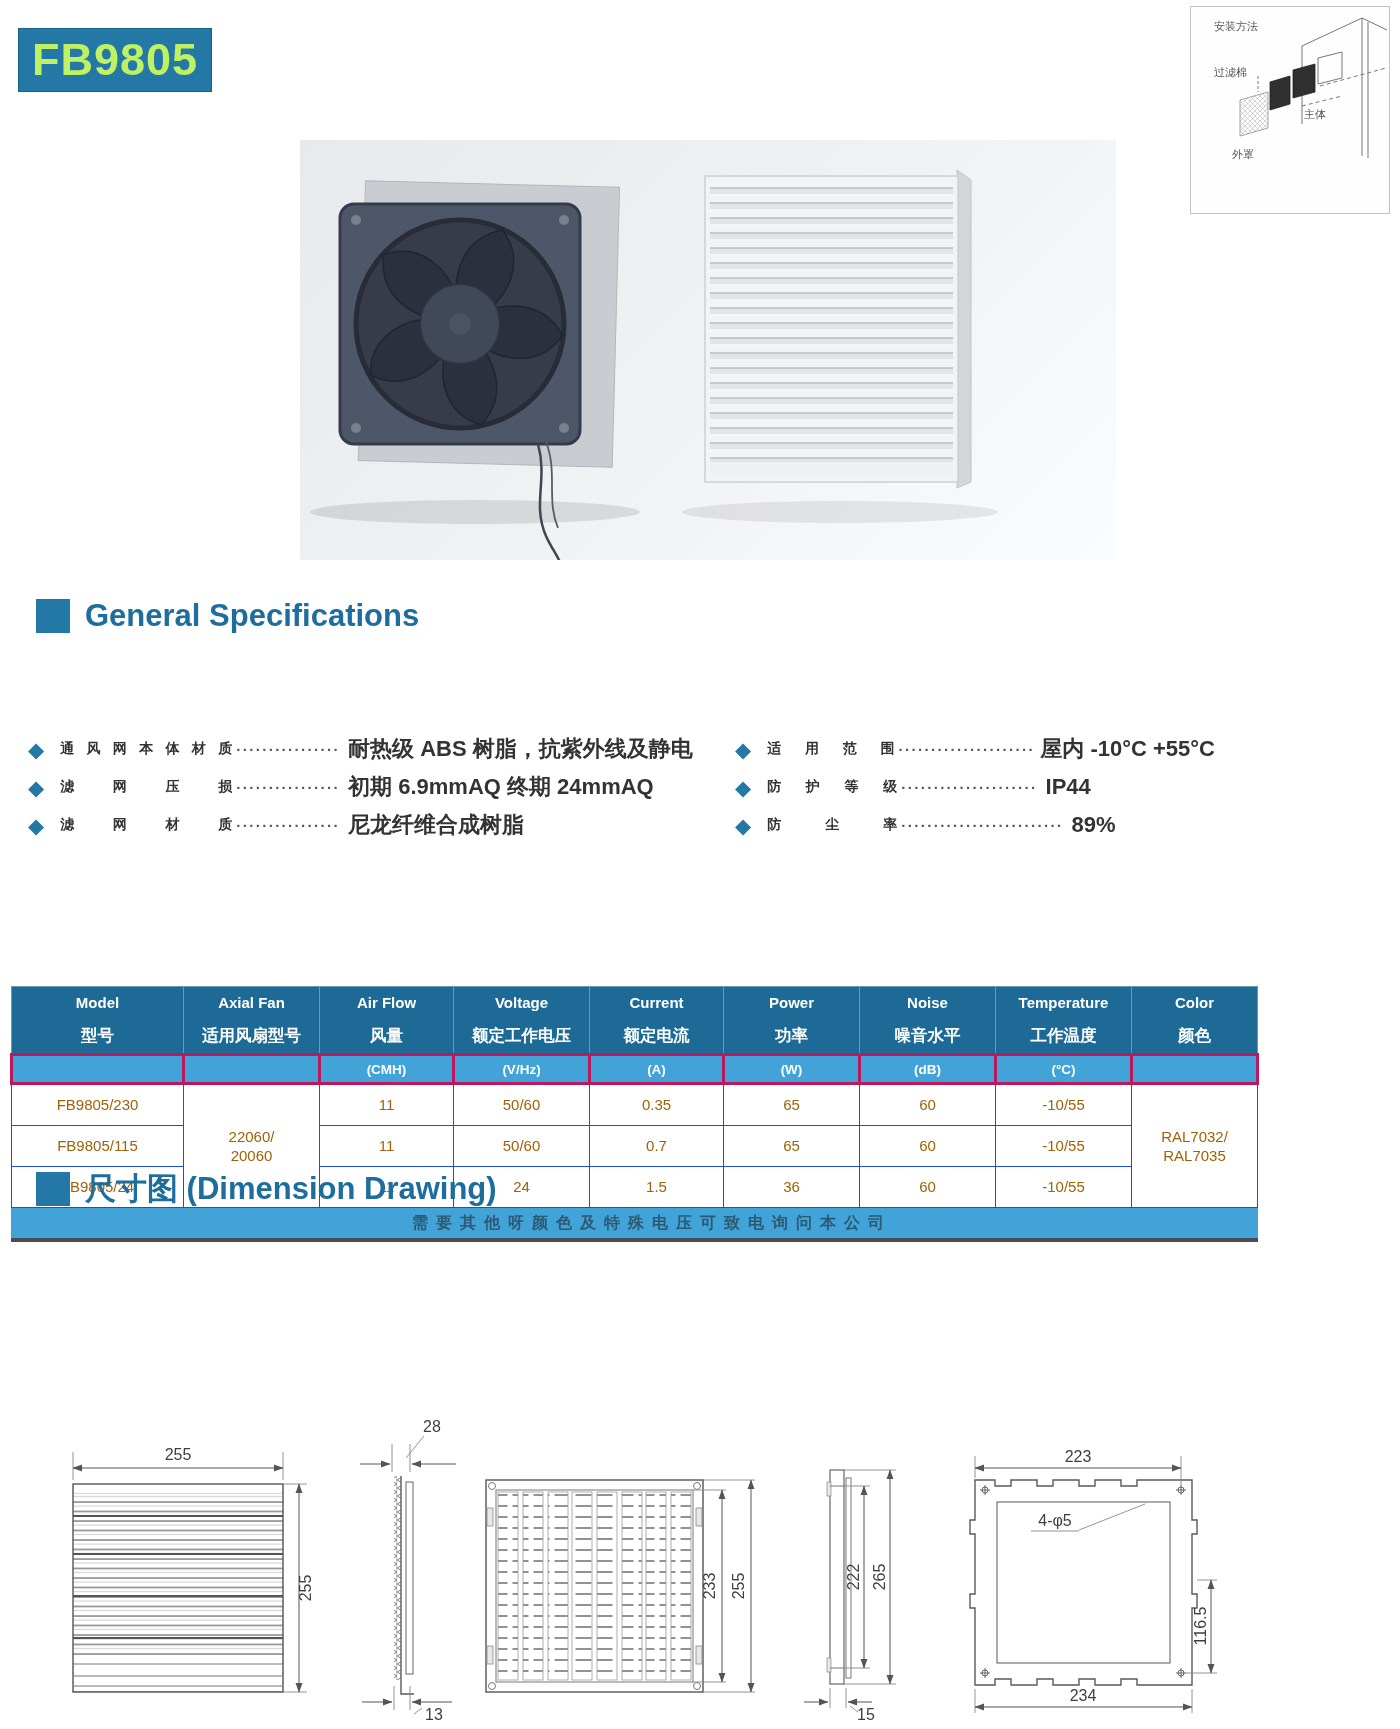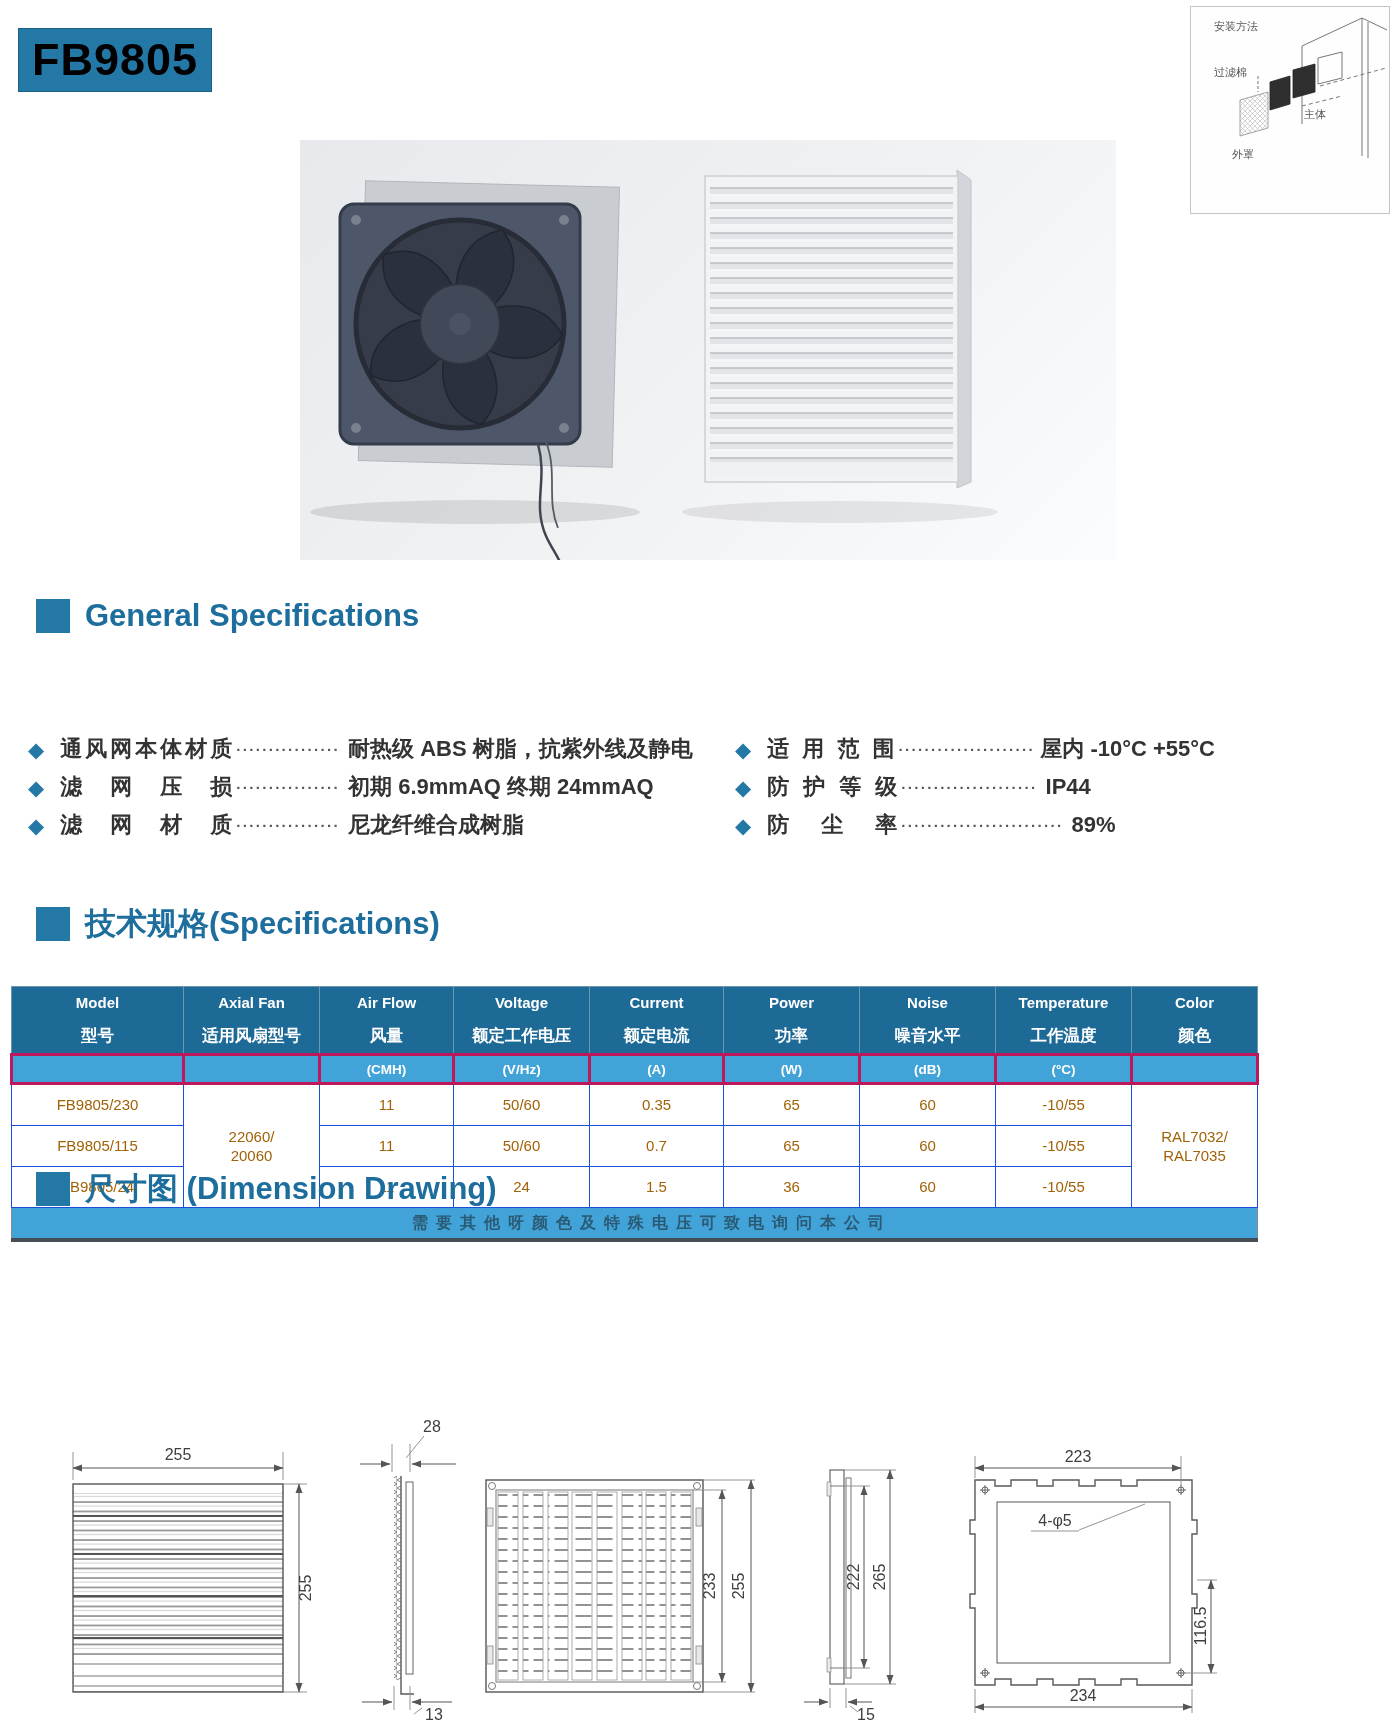--- a/index.html
+++ b/index.html
@@ -2,21 +2,21 @@
 <html><head>
 <meta charset="utf-8">
 <style>
   html,body{margin:0;padding:0;background:#ffffff;}
   .page{position:relative;width:1400px;height:1729px;background:#ffffff;overflow:hidden;
         font-family:"Liberation Sans","DejaVu Sans",sans-serif;color:#333;}
 
   
   .model-badge{position:absolute;left:18px;top:28px;width:192px;height:62px;background:#2478a6;
                border:1px solid #1a5f85;display:flex;align-items:center;justify-content:center;
-               color:#000000;font-size:45px;font-weight:bold;letter-spacing:1px;}
+               color:#bef264;font-size:45px;font-weight:bold;letter-spacing:1px;}
 
   
   .install-box{position:absolute;left:1190px;top:6px;width:200px;height:208px;}
 
   
   .photo-card{position:absolute;left:300px;top:140px;width:816px;height:420px;
               background:linear-gradient(135deg,#e7e9ec 0%,#f1f2f4 55%,#fbfcfd 100%);}
 
   
   .section-h{position:absolute;display:flex;align-items:center;gap:15px;padding-left:28px;}
@@ -25,21 +25,21 @@
   #sec-general{left:8px;top:598px;}
   #sec-tech{left:8px;top:903px;}
   #sec-dim{left:8px;top:1168px;}
 
   
   .spec-col{position:absolute;top:730px;}
   #spec-left{left:28px;width:665px;}
   #spec-right{left:735px;width:480px;}
   .spec-row{display:flex;align-items:center;height:38px;font-weight:bold;color:#333;}
   .diamond{color:#2478a6;font-size:21px;margin-right:16px;line-height:1;}
-  .spec-label{font-size:22px;text-align:justify;text-align-last:justify;white-space:nowrap;overflow:hidden;}
+  .spec-label{font-size:14px;text-align:justify;text-align-last:justify;white-space:nowrap;overflow:hidden;}
   #spec-left .spec-label{width:172px;}
   #spec-right .spec-label{width:130px;}
   .spec-dots{color:#555;font-size:15px;letter-spacing:1.5px;margin:0 8px 0 4px;white-space:nowrap;overflow:hidden;}
   .spec-value{font-size:22px;white-space:nowrap;}
 
   
   .spec-table{position:absolute;left:10px;top:986px;width:1246px;border-collapse:collapse;table-layout:fixed;}
   .spec-table th{background:#1e6a96;color:#fff;border:1px solid #6e96ac;padding:7px 2px;vertical-align:middle;}
   .th-en{font-size:15px;font-weight:bold;line-height:1.25;}
   .th-zh{font-size:16.5px;font-weight:bold;line-height:1.3;margin-top:12px;}
@@ -202,24 +202,20 @@
       <span class="spec-value">IP44</span>
     </div>
     <div class="spec-row">
       <span class="diamond">◆</span>
       <span class="spec-label">防 尘 率</span>
       <span class="spec-dots">·························</span>
       <span class="spec-value">89%</span>
     </div>
   </div>
 
-  <div class="section-h" id="sec-tech">
-    <span class="sq"></span>
-    <h2>技术规格(Specifications)</h2>
-  </div>
 
   <table class="spec-table">
     <colgroup>
       <col style="width:172px">
         <col style="width:136px">
         <col style="width:134px">
       <col style="width:136px">
         <col style="width:134px">
         <col style="width:136px">
       <col style="width:136px">

